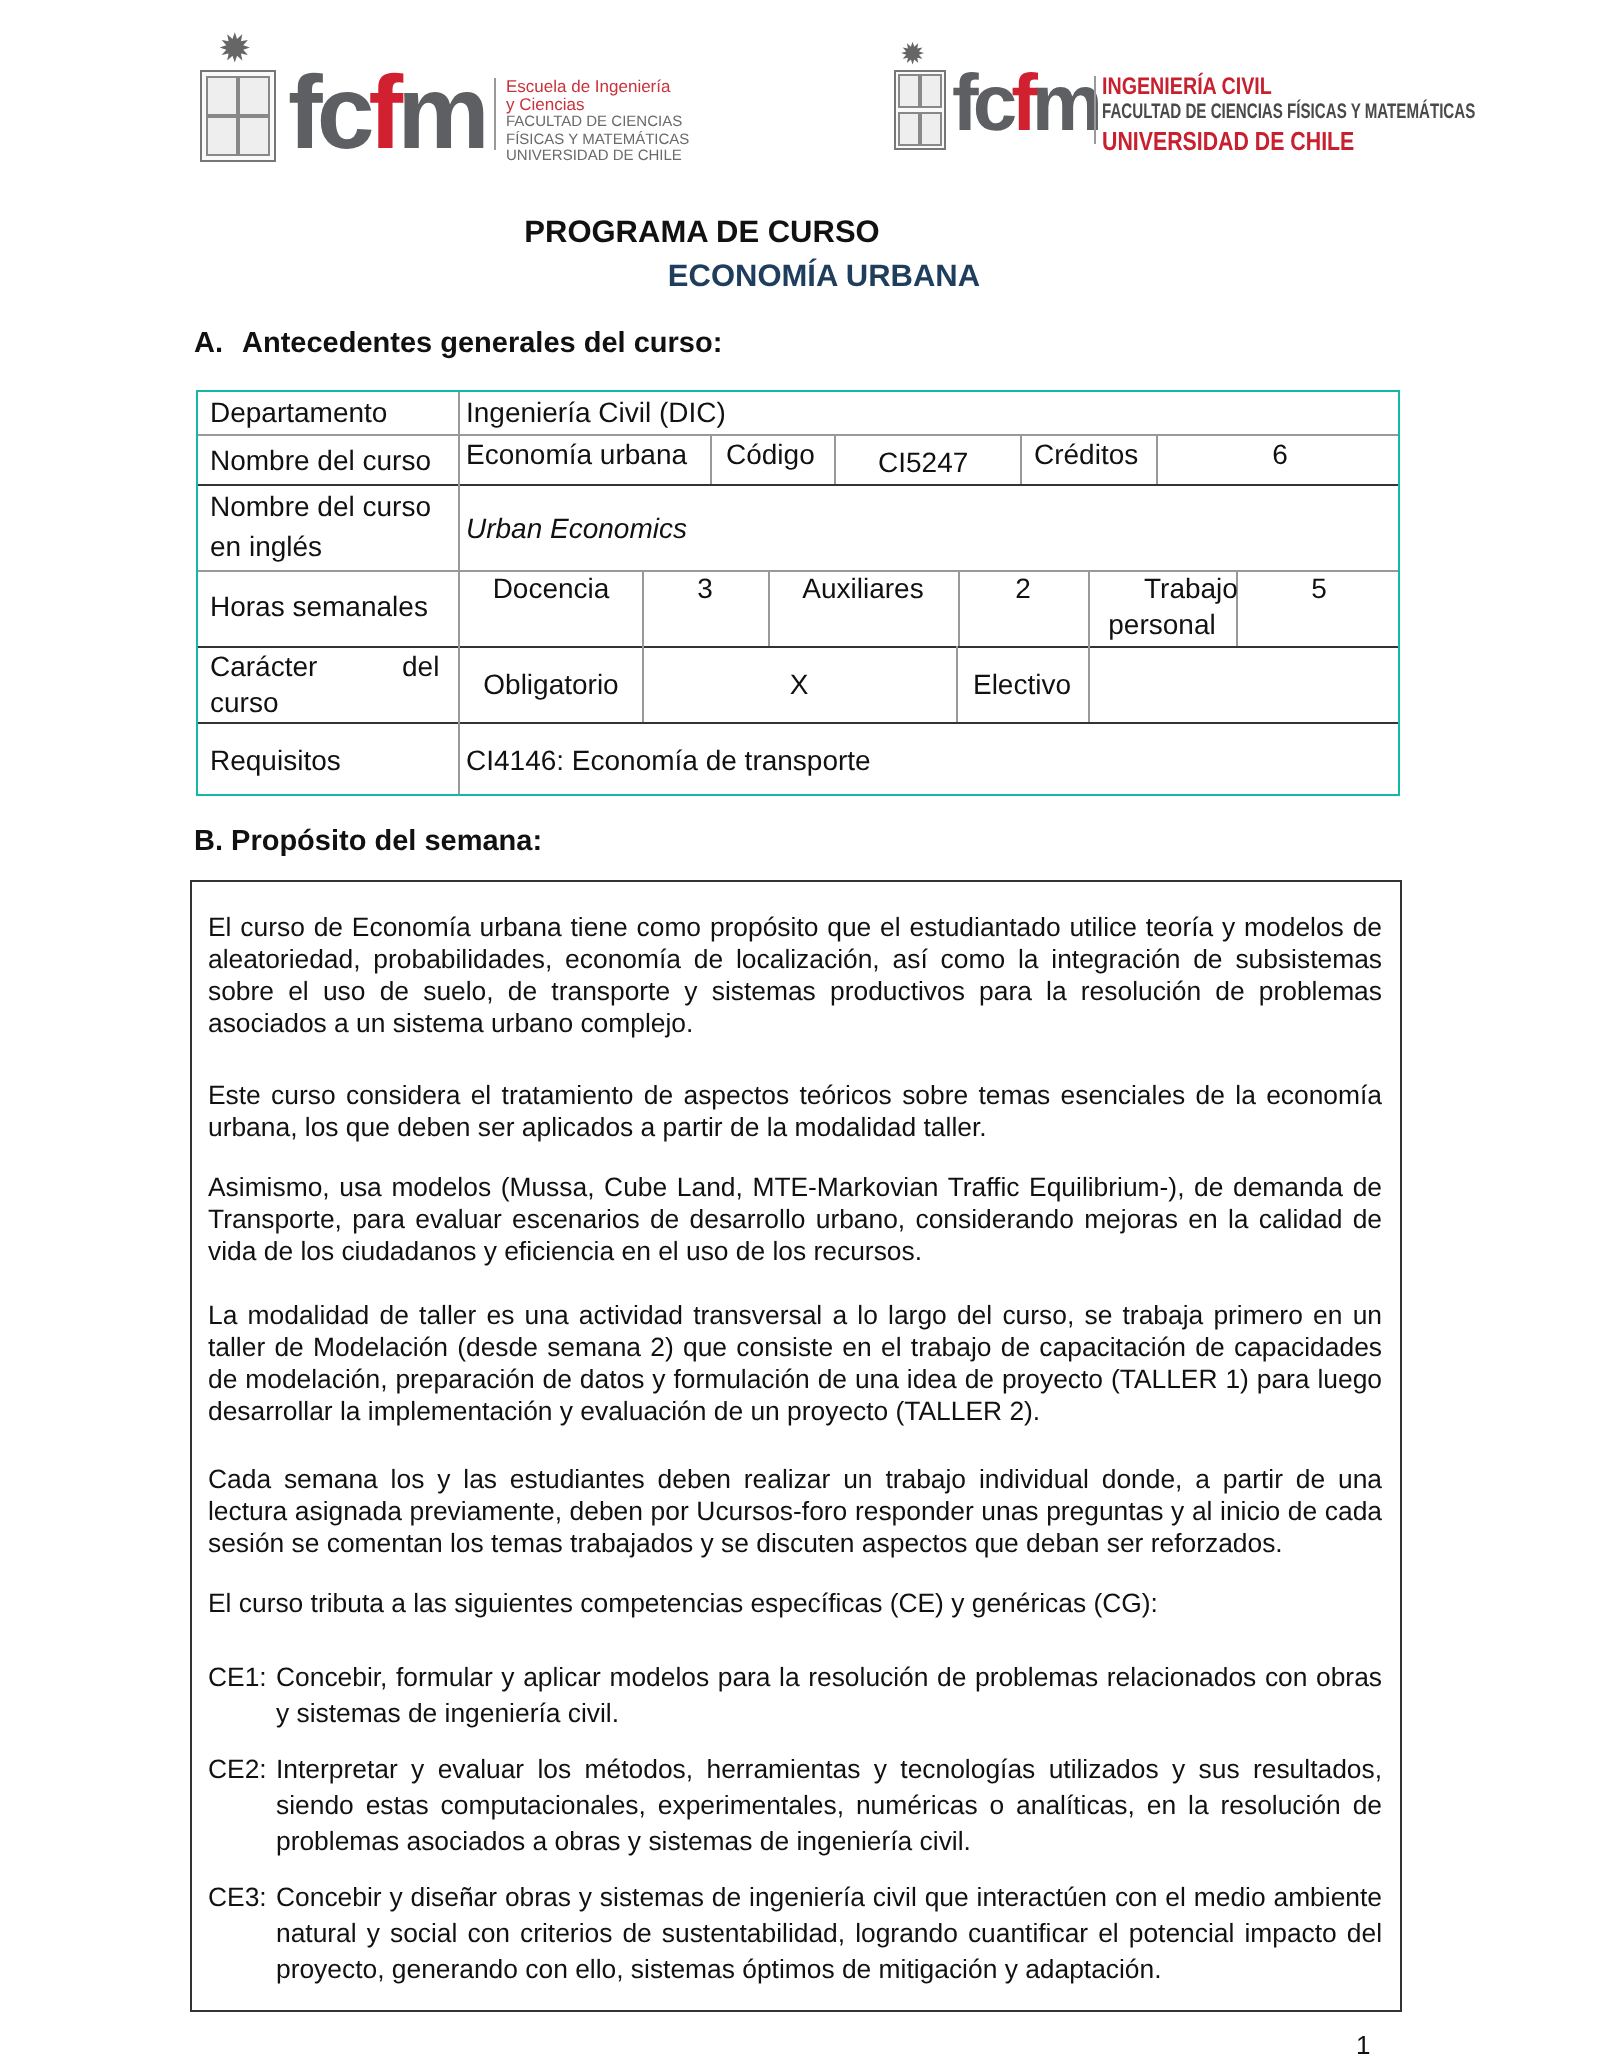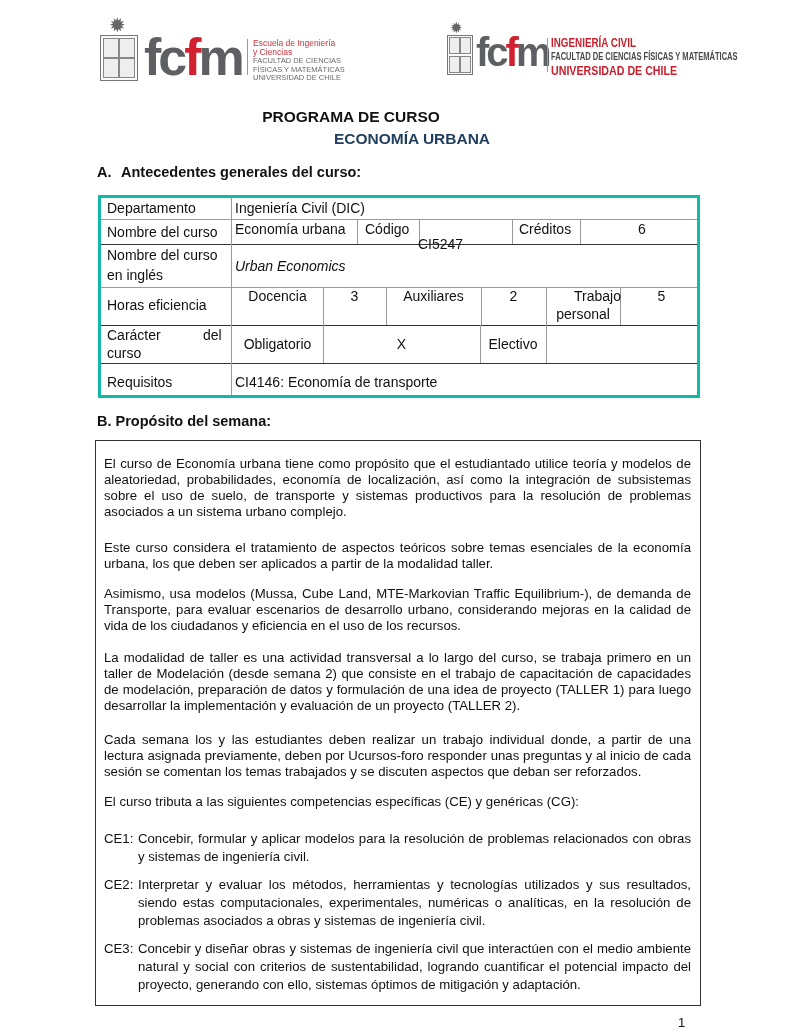--- a/index.html
+++ b/index.html
@@ -32,21 +32,21 @@
   .l2text .r2 { color: #c8202f; font-size: 13px; line-height: 15px; transform: scaleX(0.82); transform-origin: left; white-space: nowrap; }
 
   
   .title1 { left: 0; width: 684px; top: 108px; text-align: center; font-weight: bold; font-size: 15.5px; padding-left: 18px; box-sizing: border-box; }
   .title2 { left: 0; width: 800px; top: 130px; text-align: center; font-weight: bold; font-size: 15.5px; color: #1f3d5c; padding-left: 24px; box-sizing: border-box; }
   .secA { left: 97px; top: 164px; font-weight: bold; font-size: 14.5px; }
   .secA .num { display: inline-block; width: 24px; }
   .secB { left: 97px; top: 413px; font-weight: bold; font-size: 14.5px; }
 
   
-  .tbl { left: 98px; top: 195px; width: 602px; height: 203px; border: 3px solid #14b8a6; box-sizing: border-box; }
+  .tbl { left: 98px; top: 195px; width: 602px; height: 203px; border: 1px solid #14b8a6; box-sizing: border-box; }
   .cell { position: absolute; box-sizing: border-box; font-size: 14px; line-height: 17px; color: #111; }
   .hl { position: absolute; height: 1px; background: #999; }
   .hl.dark { background: #333; }
   .vl { position: absolute; width: 1px; background: #999; }
   .center { text-align: center; }
 
   
   .pbox { left: 95px; top: 440px; width: 606px; height: 566px; border: 1.5px solid #333; box-sizing: border-box; }
   .para { position: absolute; left: 8px; width: 587px; font-size: 13.2px; line-height: 16px; text-align: justify; color: #111; }
   .ce { position: absolute; left: 8px; width: 587px; font-size: 13.2px; line-height: 18px; color: #111; }
@@ -125,29 +125,29 @@
   <div class="vl" style="left:222px;top:127px;height:38px;"></div>
   <div class="vl" style="left:379px;top:127px;height:38px;"></div>
   <div class="vl" style="left:445px;top:127px;height:38px;"></div>
 
   <div class="cell" style="left:6px;top:2px;">Departamento</div>
   <div class="cell" style="left:134px;top:2px;">Ingeniería Civil (DIC)</div>
 
   <div class="cell" style="left:6px;top:26px;">Nombre del curso</div>
   <div class="cell" style="left:134px;top:23px;">Economía urbana</div>
   <div class="cell" style="left:264px;top:23px;">Código</div>
-  <div class="cell" style="left:317px;top:27px;margin-top:11px;">CI5247</div>
+  <div class="cell" style="left:340px;top:27px;">CI5247</div>
   <div class="cell" style="left:418px;top:23px;">Créditos</div>
   <div class="cell center" style="left:480px;width:122px;top:23px;">6</div>
 
   <div class="cell" style="left:6px;top:49px;">Nombre del curso</div>
   <div class="cell" style="left:6px;top:69px;">en inglés</div>
   <div class="cell" style="left:134px;top:60px;font-style:italic;">Urban Economics</div>
 
-  <div class="cell" style="left:6px;top:99px;">Horas eficiencia</div>
+  <div class="cell" style="left:6px;top:99px;">Horas semanales</div>
   <div class="cell center" style="left:131px;width:91px;top:90px;">Docencia</div>
   <div class="cell center" style="left:222px;width:63px;top:90px;">3</div>
   <div class="cell center" style="left:285px;width:95px;top:90px;">Auxiliares</div>
   <div class="cell center" style="left:380px;width:65px;top:90px;">2</div>
   <div class="cell center" style="left:445px;width:74px;top:90px;padding-left:28px;">Trabajo</div>
   <div class="cell center" style="left:445px;width:74px;top:108px;">personal</div>
   <div class="cell center" style="left:519px;width:83px;top:90px;">5</div>
 
   <div class="cell" style="left:6px;top:129px;">Carácter</div>
   <div class="cell" style="left:102px;top:129px;">del</div>

